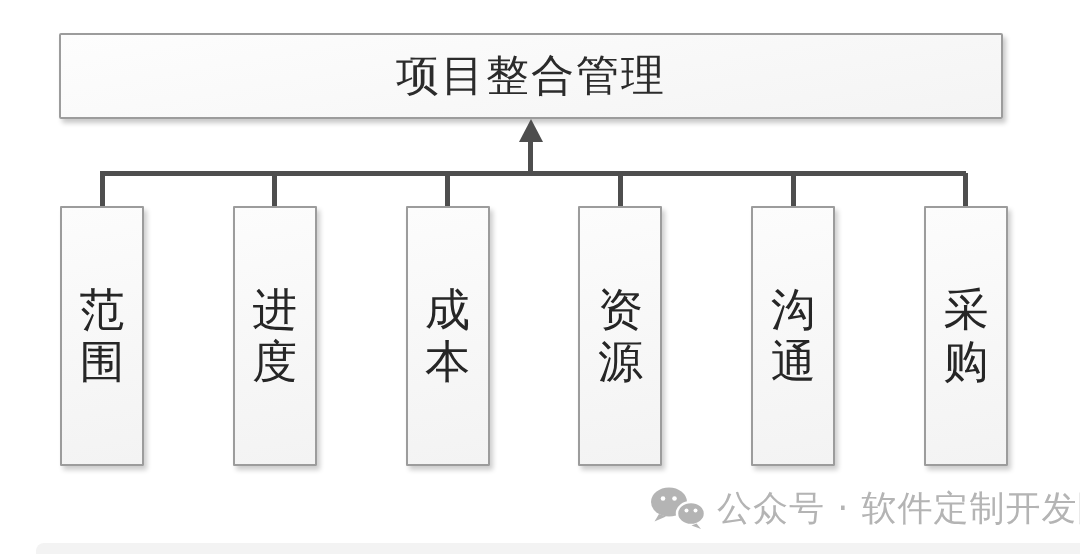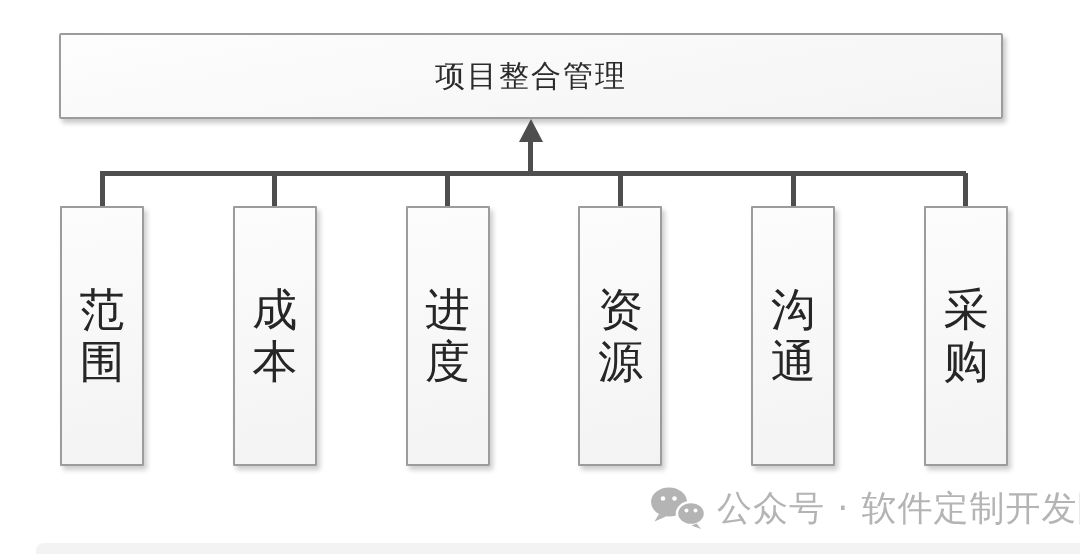--- a/index.html
+++ b/index.html
@@ -24,21 +24,21 @@
     box-sizing: border-box;
     border: 2px solid #9c9c9c;
     border-radius: 2px;
     background: linear-gradient(170deg, #fdfdfd 0%, #f4f4f4 100%);
     box-shadow: 3px 4px 5px rgba(0,0,0,0.22);
     display: flex;
     align-items: center;
     justify-content: center;
   }
   .top-label {
-    font-size: 30px;
+    font-size: 43px;
     font-weight: 500;
     letter-spacing: 2px;
     color: #2b2b2b;
   }
 
   
   .h-line {
     position: absolute;
     left: 100px; top: 171px;
     width: 866px; height: 5px;
@@ -146,28 +146,28 @@
     <div class="branch-cell">
       <div class="stub"></div>
       <div class="branch-box">
         <span class="v-label">范围</span>
       </div>
     </div>
 
     <div class="branch-cell">
       <div class="stub"></div>
       <div class="branch-box">
+        <span class="v-label">进度</span>
+      </div>
+    </div>
+
+    <div class="branch-cell">
+      <div class="stub"></div>
+      <div class="branch-box">
         <span class="v-label">成本</span>
-      </div>
-    </div>
-
-    <div class="branch-cell">
-      <div class="stub"></div>
-      <div class="branch-box">
-        <span class="v-label">进度</span>
       </div>
     </div>
 
 
     <div class="branch-cell">
       <div class="stub"></div>
       <div class="branch-box">
         <span class="v-label">资源</span>
       </div>
     </div>

